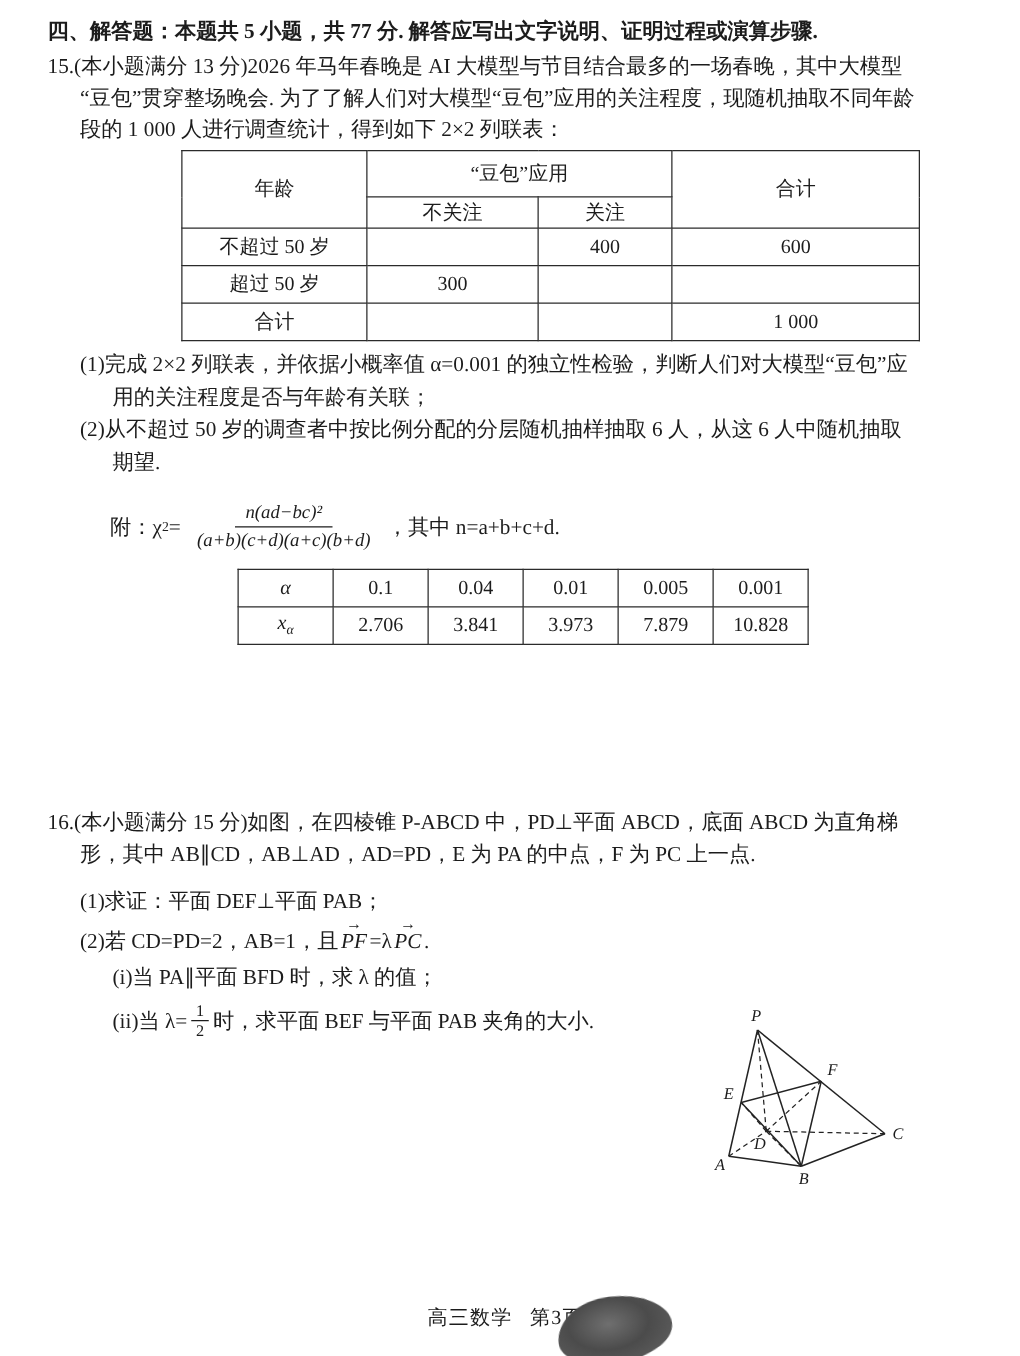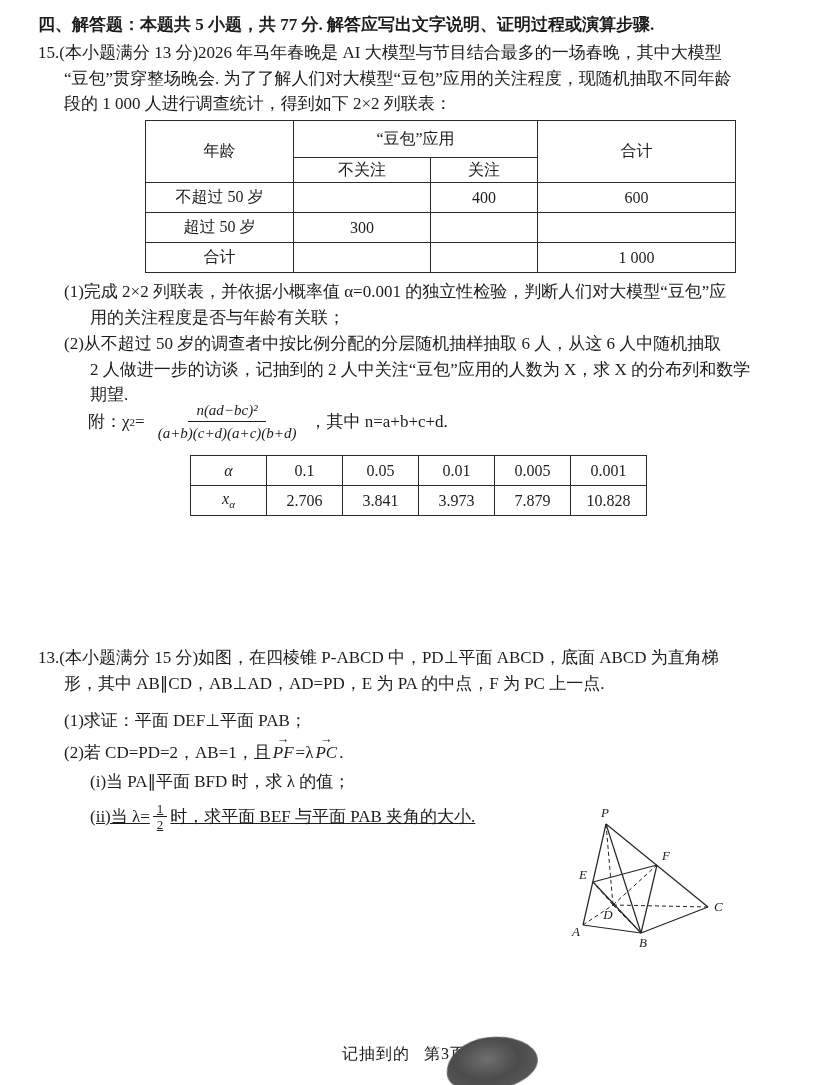--- a/index.html
+++ b/index.html
@@ -116,69 +116,68 @@
   </tbody>
     </table>
 
   <div class="abs" style="left:64px; top:279px;">
     <div class="ln">(1)完成 2×2 列联表，并依据小概率值 α=0.001 的独立性检验，判断人们对大模型“豆包”应</div>
     <div class="ln cont">用的关注程度是否与年龄有关联；</div>
   </div>
 
   <div class="abs" style="left:64px; top:331px;">
     <div class="ln">(2)从不超过 50 岁的调查者中按比例分配的分层随机抽样抽取 6 人，从这 6 人中随机抽取</div>
-    <div class="ln cont">2 人做进一步的访谈，记抽到的 2 人中关注“豆包”应用的人数为 X，求 X 的分布列和数学</div>
     <div class="ln cont">期望.</div>
   </div>
 
   <div class="abs formula" style="left:88px; top:400px;">
     <span>附：χ</span>
       <sup>2</sup>
     <span>=</span>
     <span class="frac">
       <span class="num italic">n(ad−bc)²</span>
       <span class="den italic">(a+b)(c+d)(a+c)(b+d)</span>
     </span>
     <span>，其中 n=a+b+c+d.</span>
   </div>
 
   <table class="t2 abs" style="left:190px; top:455px;">
     <tbody>
         <tr>
       <td class="italic">α</td>
       <td>0.1</td>
-      <td>0.05</td>
+      <td>0.04</td>
       <td>0.01</td>
       <td>0.005</td>
       <td>0.001</td>
     </tr>
     <tr>
       <td><span class="italic">x</span><sub class="italic">α</sub></td>
       <td>2.706</td>
       <td>3.841</td>
       <td>3.973</td>
       <td>7.879</td>
       <td>10.828</td>
     </tr>
   </tbody>
     </table>
 
   <div class="abs" style="left:38px; top:645px;">
-    <div class="ln">13.(本小题满分 15 分)如图，在四棱锥 P-ABCD 中，PD⊥平面 ABCD，底面 ABCD 为直角梯</div>
+    <div class="ln">16.(本小题满分 15 分)如图，在四棱锥 P-ABCD 中，PD⊥平面 ABCD，底面 ABCD 为直角梯</div>
     <div class="ln cont">形，其中 AB∥CD，AB⊥AD，AD=PD，E 为 PA 的中点，F 为 PC 上一点.</div>
     <div class="ln cont" style="margin-top:12px;">(1)求证：平面 DEF⊥平面 PAB；</div>
     <div class="ln cont flexline" style="margin-top:6px;">
       <span>(2)若 CD=PD=2，AB=1，且 </span>
       <span class="vec">PF</span>
       <span>=λ</span>
       <span class="vec">PC</span>
       <span>.</span>
     </div>
     <div class="ln" style="margin-left:52px; margin-top:4px;">(i)当 PA∥平面 BFD 时，求 λ 的值；</div>
-    <div class="ln flexline" style="margin-left:52px; margin-top:5px; height:34px;text-decoration:underline;">
+    <div class="ln flexline" style="margin-left:52px; margin-top:5px; height:34px;">
       <span>(ii)当 λ=</span>
       <span class="sfrac">
         <span class="num">1</span>
         <span class="den">2</span>
       </span>
       <span>时，求平面 BEF 与平面 PAB 夹角的大小.</span>
     </div>
   </div>
 
   <svg class="abs figure" style="left:556px; top:806px;" width="215" height="152" viewBox="0 0 215 152">
@@ -205,18 +204,18 @@
     <text x="49" y="11" text-anchor="middle">P</text>
     <text x="31" y="73" text-anchor="end">E</text>
     <text x="106" y="54" text-anchor="start">F</text>
     <text x="20" y="130" text-anchor="middle">A</text>
     <text x="87" y="141" text-anchor="middle">B</text>
     <text x="158" y="105" text-anchor="start">C</text>
     <text x="52" y="113" text-anchor="middle">D</text>
   </svg>
 
   <div class="abs footer" style="left:342px; top:1044px;">
-    <span>记抽到的</span><span class="gap"></span><span>第3页(共4</span>
+    <span>高三数学</span><span class="gap"></span><span>第3页(共4</span>
   </div>
 
   <div class="blob" style="left:446px; top:1037px; width:92px; height:54px;"></div>
 
 </div>
 
 </body></html>

